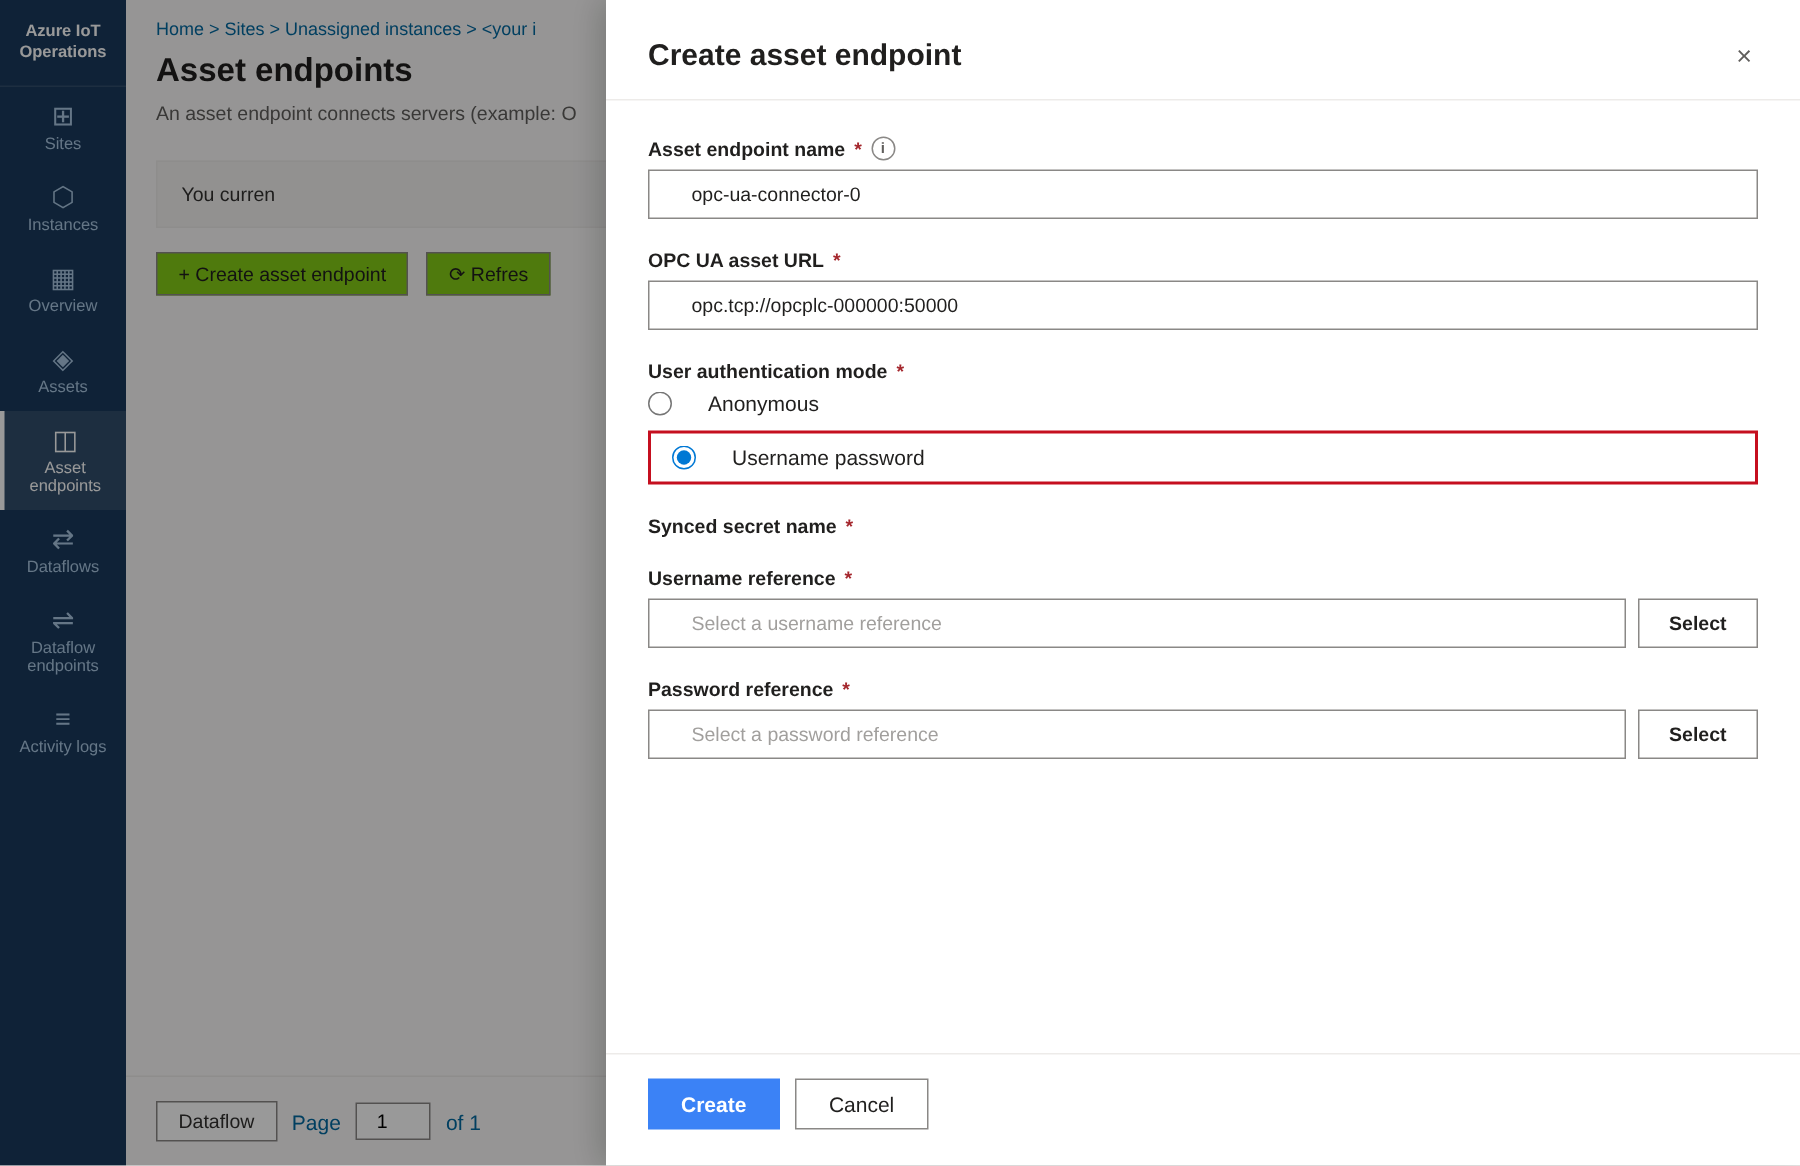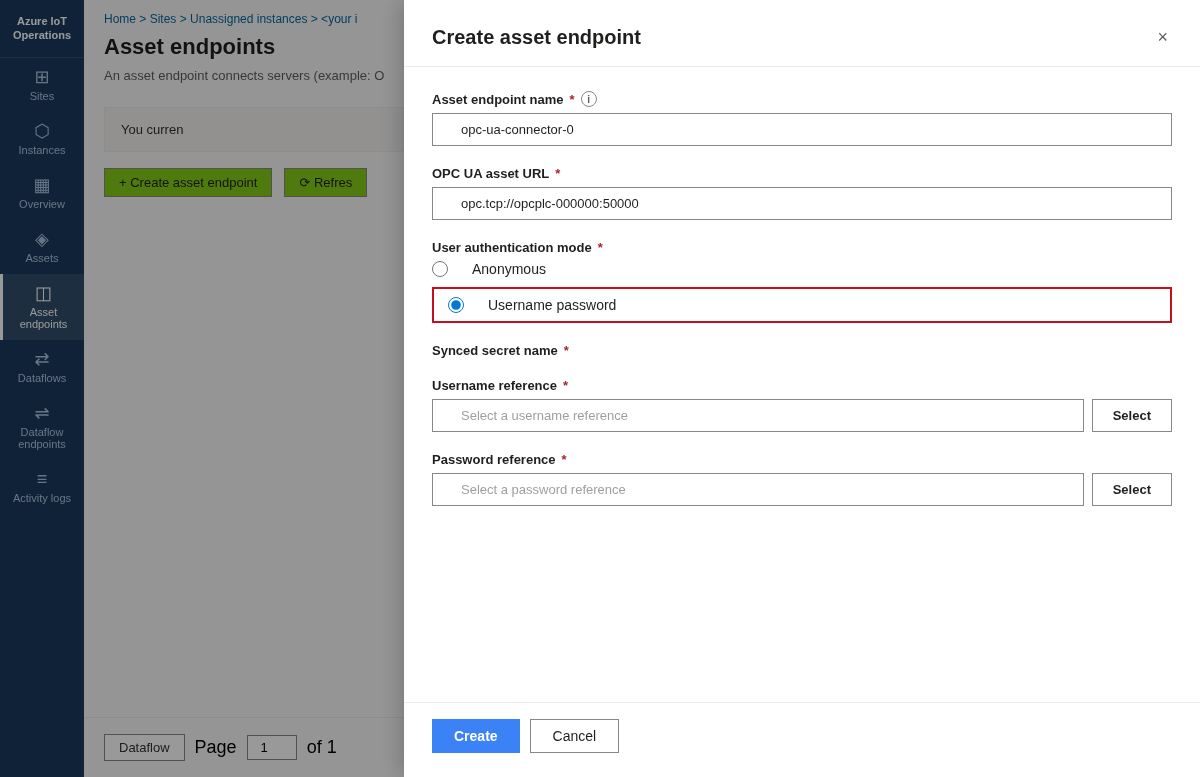--- a/index.html
+++ b/index.html
@@ -121,21 +121,21 @@
       color: #323130;
     }
     .page-btn:disabled { color: #a19f9d; cursor: default; }
     .page-input {
       width: 50px;
       border: 1px solid #8a8886;
       padding: 4px 6px;
       font-size: 13px;
       text-align: center;
     }
-    .page-label { font-size: 18px; color: #000000; }
+    .page-label { font-size: 14px; color: #0369a1; }
 
     
     .overlay {
       position: fixed;
       top: 0; left: 0; right: 0; bottom: 0;
       background: rgba(0,0,0,0.4);
       z-index: 100;
       display: flex;
       justify-content: flex-end;
     }

